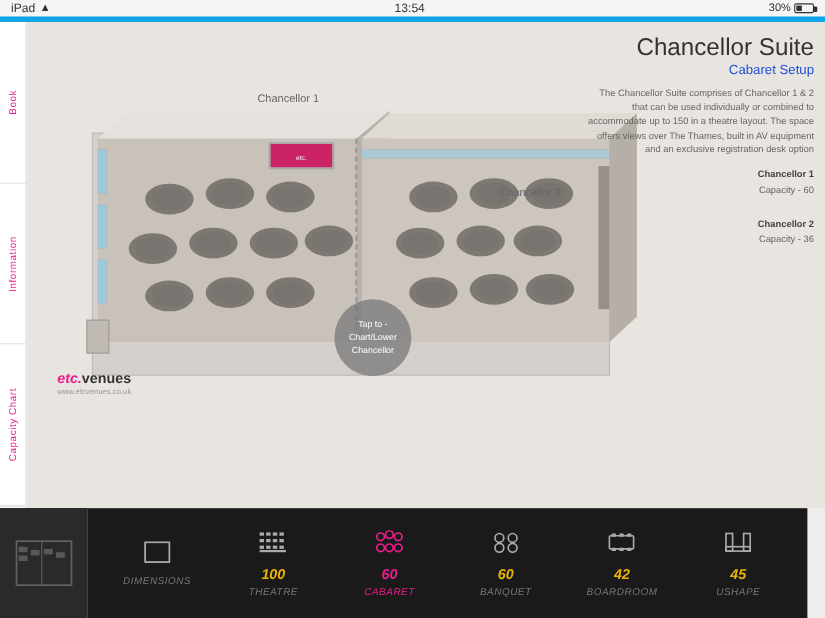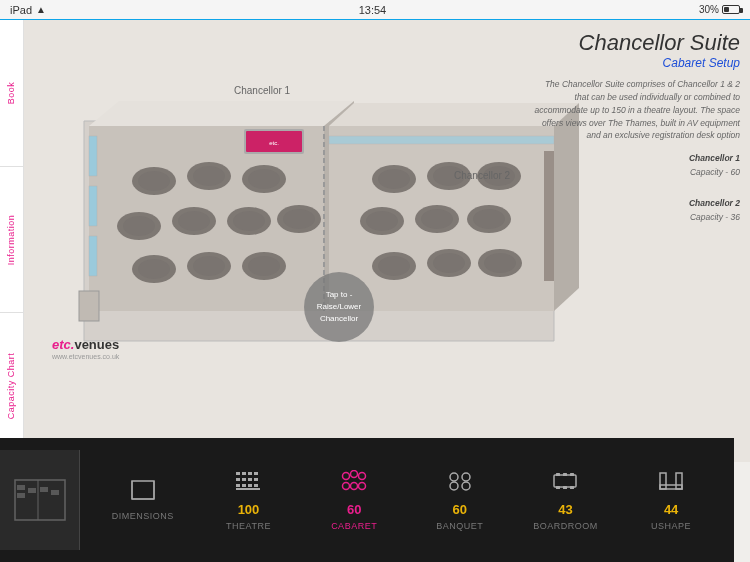--- a/index.html
+++ b/index.html
@@ -18,21 +18,21 @@
       top: 0; left: 0; right: 0;
       height: 20px;
       background: #f5f5f5;
       display: flex;
       align-items: center;
       justify-content: space-between;
       padding: 0 10px;
       font-size: 11px;
       color: #333;
       z-index: 100;
-      border-bottom: 1px solid #0ea5e9;
+      border-bottom: 5px solid #0ea5e9;
     }
     .status-left { display: flex; align-items: center; gap: 4px; }
     .status-center { font-weight: 500; }
     .status-right { display: flex; align-items: center; gap: 1px; font-size: 10px; }
     .wifi-icon { font-size: 10px; }
     .battery-bar {
       display: inline-block;
       width: 18px; height: 9px;
       border: 1px solid #333;
       border-radius: 2px;
@@ -104,21 +104,20 @@
       background: #e8e4df;
     }
 
     
     #info-panel {
       position: absolute;
       top: 10px;
       right: 10px;
       width: 210px;
       text-align: right;
-      font-style: italic;
     }
     #info-panel .title {
       font-size: 22px;
       font-weight: 300;
       color: #333;
       line-height: 1.2;
     }
     #info-panel .subtitle {
       font-size: 12px;
       color: #1d4ed8;
@@ -192,25 +191,26 @@
       font-size: 7px;
       color: #999;
     }
 
     
     #bottom-toolbar {
       position: absolute;
       bottom: 0;
       left: 0;
       right: 16px;
-      height: 124px;
+      height: 100px;
       background: #1a1a1a;
       display: flex;
       align-items: center;
       z-index: 100;
+      font-style: italic;
     }
 
     
     #floorplan-thumb {
       width: 80px;
       height: 100px;
       background: #2a2a2a;
       flex-shrink: 0;
       display: flex;
       align-items: center;
@@ -377,21 +377,21 @@
     </svg>
     
     
     <div class="room-label" style="top:65px; left:210px;">Chancellor 1</div>
     <div class="room-label" style="top:150px; left:430px;">Chancellor 2</div>
     
     
     <div id="tap-button">
       <div class="tap-text">
         <span>Tap to -</span><br>
-        <span>Raise/Lower</span><br>
+        <span>Chart/Lower</span><br>
         <span>Chancellor</span>
       </div>
     </div>
     
     
     <div id="info-panel">
       <div class="title">Chancellor Suite</div>
       <div class="subtitle">Cabaret Setup</div>
       <div class="description">The Chancellor Suite comprises of Chancellor 1 &amp; 2 that can be used individually or combined to accommodate up to 150 in a theatre layout. The space offers views over The Thames, built in AV equipment and an exclusive registration desk option</div>
       <div class="capacity-item">
@@ -498,29 +498,29 @@
         <svg width="26" height="22" viewBox="0 0 26 22" fill="none" xmlns="http://www.w3.org/2000/svg">
           <rect x="2" y="5" width="22" height="12" stroke="#aaa" stroke-width="1.5" fill="none" rx="1"></rect>
           <rect x="4" y="3" width="4" height="3" fill="#aaa" rx="0.5"></rect>
           <rect x="11" y="3" width="4" height="3" fill="#aaa" rx="0.5"></rect>
           <rect x="18" y="3" width="4" height="3" fill="#aaa" rx="0.5"></rect>
           <rect x="4" y="16" width="4" height="3" fill="#aaa" rx="0.5"></rect>
           <rect x="11" y="16" width="4" height="3" fill="#aaa" rx="0.5"></rect>
           <rect x="18" y="16" width="4" height="3" fill="#aaa" rx="0.5"></rect>
         </svg>
       </span>
-      <span class="item-count">43</span>
+      <span class="item-count">42</span>
       <span class="item-label">BOARDROOM</span>
     </div>
 
     <div class="toolbar-item">
       <span class="item-icon">
         <svg width="26" height="22" viewBox="0 0 26 22" fill="none" xmlns="http://www.w3.org/2000/svg">
           <rect x="2" y="3" width="6" height="16" stroke="#aaa" stroke-width="1.5" fill="none"></rect>
           <rect x="18" y="3" width="6" height="16" stroke="#aaa" stroke-width="1.5" fill="none"></rect>
           <rect x="2" y="15" width="22" height="4" stroke="#aaa" stroke-width="1.5" fill="none"></rect>
         </svg>
       </span>
-      <span class="item-count">44</span>
+      <span class="item-count">45</span>
       <span class="item-label">USHAPE</span>
     </div>
   </div>
 </div>
 
 </body></html>

